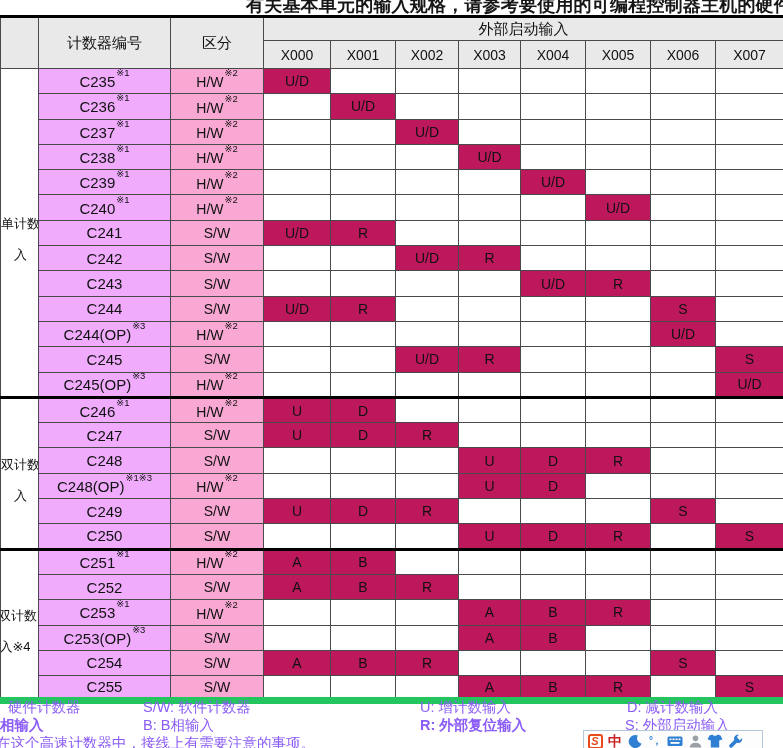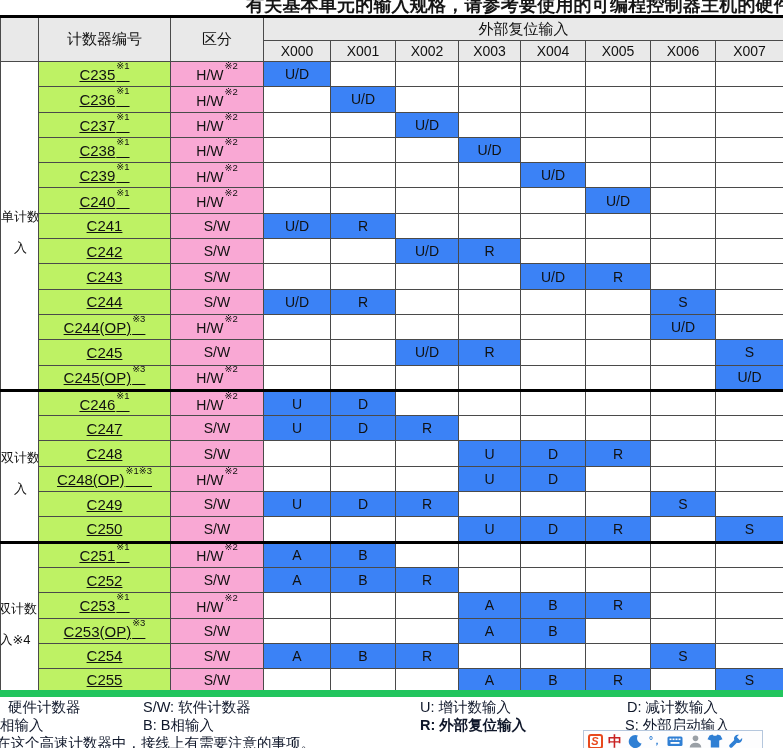--- a/index.html
+++ b/index.html
@@ -20,51 +20,51 @@
   table.hsc {
     border-collapse:collapse; table-layout:fixed; width:783px;
     border-top:3px solid #000; border-bottom:7px solid #22c55e;
   }
   table.hsc th, table.hsc td {
     border:1px solid #4a4a4a; text-align:center; vertical-align:middle;
     font-weight:400; overflow:hidden; padding:0;
   }
   thead th { background:#e9e9e9; font-size:15px; }
   tr.h1 { height:24px; }
-  tr.h2 { height:21px; }
+  tr.h2 { height:28px; }
   tr.h2 th { font-size:14px; }
   tbody tr { height:25.3px; }
   th.corner, td.glabel { border-left:none; }
   th.hx0, th.hx1, th.hx2, th.hx6 { border-bottom:5px solid #000; }
   th.hx7, td.c7 { border-right:none; }
 
-  td.name { font-size:15px; background:#bef264;text-decoration:underline; }
+  td.name { font-size:15px; background:#f0abfc; }
   td.cat  { font-size:14px; background:#f9a8d4; }
   td.inp  { font-size:14px; background:#fff; }
-  td.gray { background:#3b82f6; }
+  td.gray { background:#be185d; }
   td.c0 { border-left:5px solid #000; }
   td.c2 { border-right:5px solid #000; }
   td.c6 { border-left:5px solid #000; border-right:5px solid #000; }
   tbody tr.gstart td { border-top:3px solid #000; }
 
   td.glabel { background:#fff; font-size:13px; text-align:left; line-height:17px; }
   td.glabel div { white-space:nowrap;margin-top:14px; }
   td.glabel .l2 { padding-left:2px; }
   td.glabel.g3 .l1 { margin-left:-4px; }
   td.glabel.g3 .l2 { margin-left:-9px; padding-left:0; }
 
   sup { font-size:9.5px; position:relative; top:-5px; margin-left:1px; }
 
   
-  .lg { position:absolute; font-size:14.5px; white-space:nowrap; color:#0f172a; }
+  .lg { position:absolute; font-size:14.5px; white-space:nowrap; color:#8b5cf6; }
   .lg-hw   { left:8px;   top:698px; }
   .lg-sw   { left:143px; top:698px; }
   .lg-u    { left:420px; top:698px; }
   .lg-d    { left:627px; top:698px; }
-  .lg-a    { left:0;     top:716px; }
+  .lg-a    { left:0;     top:716px;font-weight:bold; }
   .lg-b    { left:143px; top:716px; }
   .lg-r    { left:420px; top:716px;font-weight:bold; }
   .lg-s    { left:625px; top:716px; }
   .lg-note { left:-4px;  top:734px; }
 
   
   .ime-bar {
     position:absolute; left:583px; top:730px; width:180px; height:22px;
     background:#fdfdfe; border:1px solid #b5c7dd;
     display:flex; align-items:center; gap:4px; padding:1px 3px;
@@ -96,21 +96,21 @@
         <col style="width:65px">
         <col style="width:65px">
       <col style="width:65px">
         <col style="width:68px">
     </colgroup>
     <thead>
       <tr class="h1">
         <th class="corner" rowspan="2"></th>
         <th rowspan="2">计数器编号</th>
         <th rowspan="2">区分</th>
-        <th colspan="8">外部复位输入</th>
+        <th colspan="8">外部启动输入</th>
       </tr>
       <tr class="h2">
         <th class="hx0">X000</th>
         <th class="hx1">X001</th>
         <th class="hx2">X002</th>
         <th class="hx3">X003</th>
         <th class="hx4">X004</th>
         <th class="hx5">X005</th>
         <th class="hx6">X006</th>
         <th class="hx7">X007</th>

